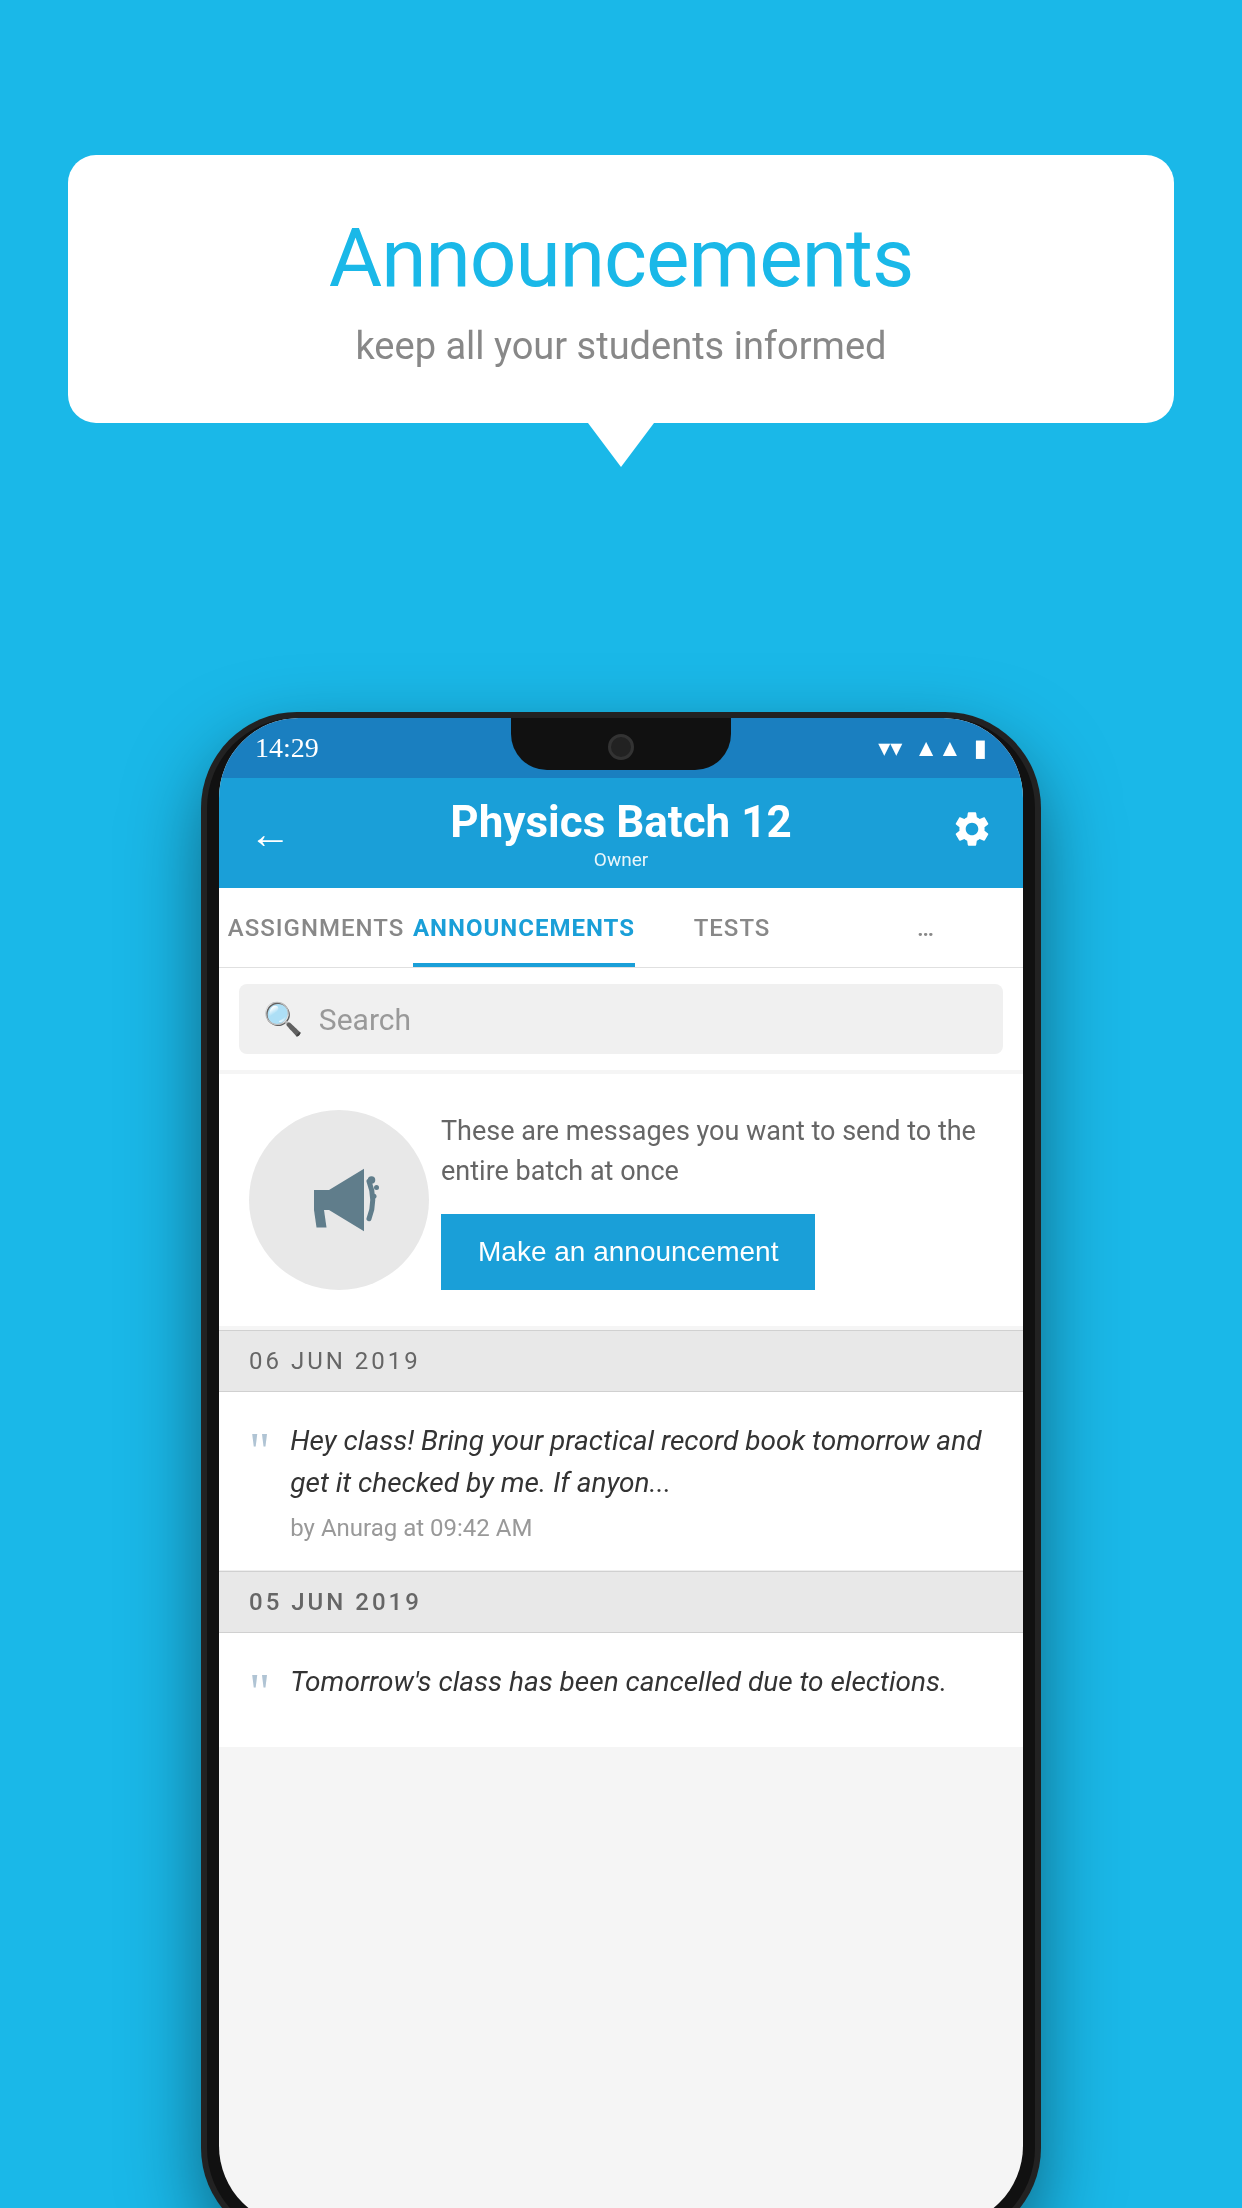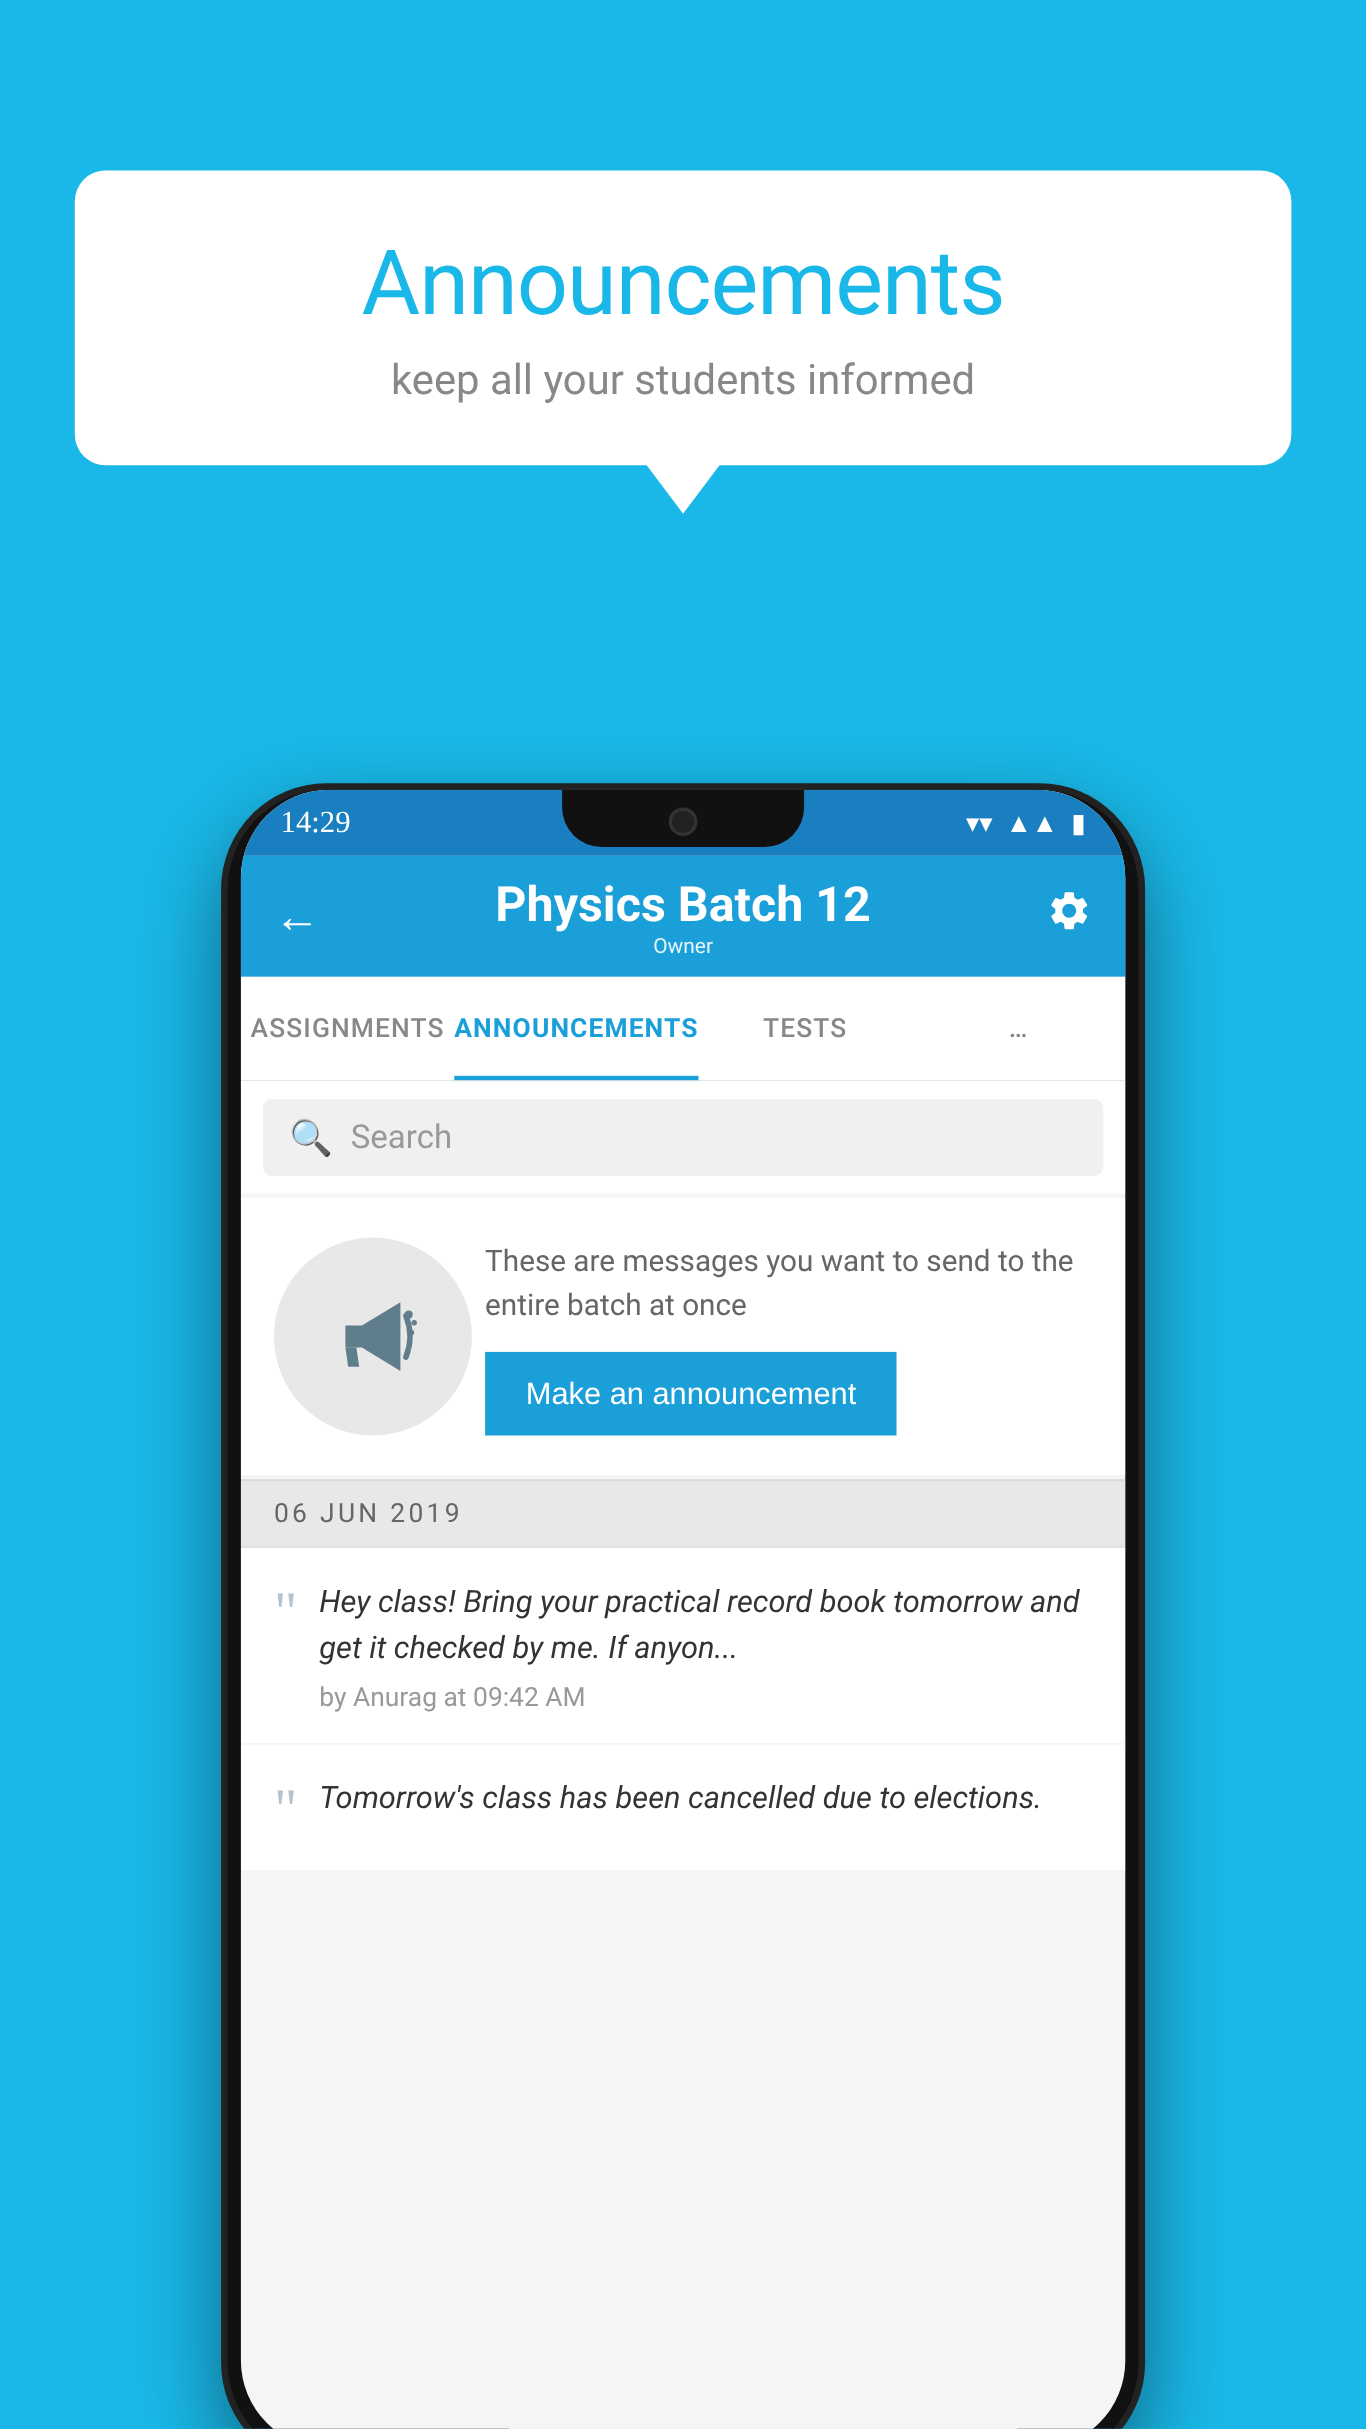--- a/index.html
+++ b/index.html
@@ -175,21 +175,21 @@
 
     .settings-btn {
       color: white;
       font-size: 38px;
       cursor: pointer;
     }
 
     
     .tabs-bar {
       background: white;
-      height: 95px;
+      height: 80px;
       display: flex;
       align-items: stretch;
       border-bottom: 1px solid #e0e0e0;
     }
 
     .tab {
       flex: 1;
       display: flex;
       align-items: center;
       justify-content: center;
@@ -442,20 +442,23 @@
     </div>
 
     <div class="announcement-item">
       <div class="quote-icon">"</div>
       <div class="announcement-content">
         <div class="announcement-text">Hey class! Bring your practical record book tomorrow and get it checked by me. If anyon...</div>
         <div class="announcement-meta">by Anurag at 09:42 AM</div>
       </div>
     </div>
 
+    <div class="date-separator-2">
+      <span>05  JUN  2019</span>
+    </div>
 
     <div class="announcement-item-2">
       <div class="quote-icon">"</div>
       <div class="announcement-content">
         <div class="announcement-text">Tomorrow's class has been cancelled due to elections.</div>
       </div>
     </div>
 
   </div>
 </div>

